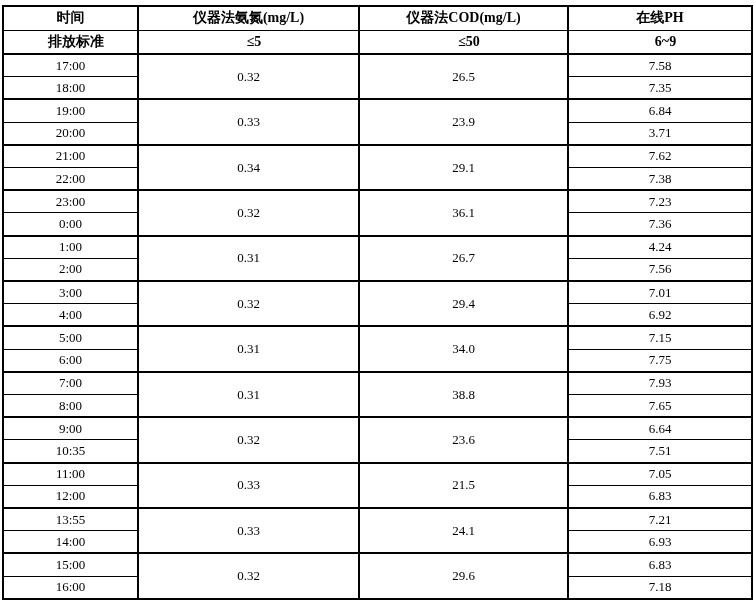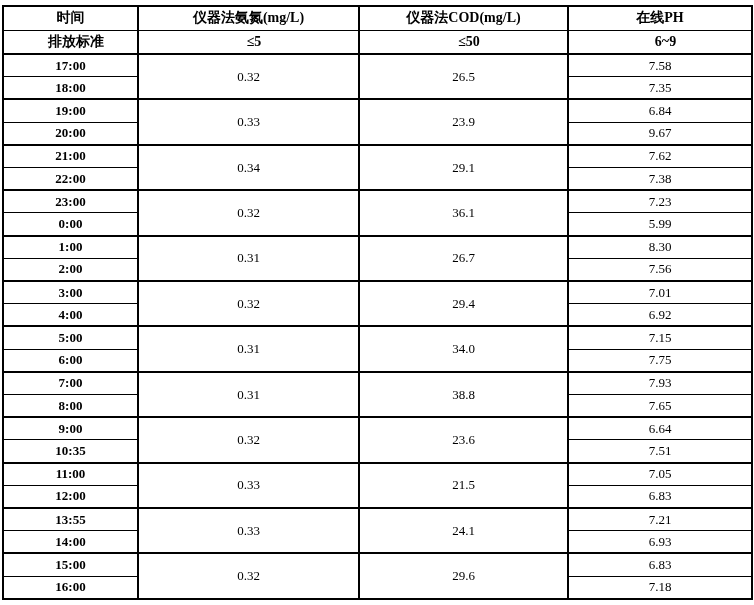--- a/index.html
+++ b/index.html
@@ -41,21 +41,21 @@
   th {
     font-size: 14px;
     font-weight: bold;
     font-family: "Liberation Serif", serif;
   }
   td {
     font-size: 13px;
     font-weight: normal;
     font-family: "Liberation Serif", serif;
   }
-  td.time { font-weight: bold; text-align: center; }
+  td.time { font-weight: normal; text-align: center; }
   thead tr { height: 24px; }
   tbody tr { height: 22px; }
   
   tr.header-main th { border-bottom-width: 1px; }
   tr.standard th { border-top-width: 1px; padding-left: 11px; }
   
   tr.row-a td.single { border-bottom-width: 1px; }
   tr.row-b td.single { border-top-width: 1px; margin-left: 22px; }
 </style>
 </head>
@@ -96,21 +96,21 @@
   </tr>
 
   <tr class="row-a">
     <td class="time single">19:00</td>
     <td class="val" rowspan="2">0.33</td>
     <td class="val" rowspan="2">23.9</td>
     <td class="val single">6.84</td>
   </tr>
   <tr class="row-b">
     <td class="time single">20:00</td>
-    <td class="val single">9.67</td>
+    <td class="val single">3.71</td>
   </tr>
 
   <tr class="row-a">
     <td class="time single">21:00</td>
     <td class="val" rowspan="2">0.34</td>
     <td class="val" rowspan="2">29.1</td>
     <td class="val single">7.62</td>
   </tr>
   <tr class="row-b">
     <td class="time single">22:00</td>
@@ -118,28 +118,28 @@
   </tr>
 
   <tr class="row-a">
     <td class="time single">23:00</td>
     <td class="val" rowspan="2">0.32</td>
     <td class="val" rowspan="2">36.1</td>
     <td class="val single">7.23</td>
   </tr>
   <tr class="row-b">
     <td class="time single">0:00</td>
-    <td class="val single">5.99</td>
+    <td class="val single">7.36</td>
   </tr>
 
   <tr class="row-a">
     <td class="time single">1:00</td>
     <td class="val" rowspan="2">0.31</td>
     <td class="val" rowspan="2">26.7</td>
-    <td class="val single">8.30</td>
+    <td class="val single">4.24</td>
   </tr>
   <tr class="row-b">
     <td class="time single">2:00</td>
     <td class="val single">7.56</td>
   </tr>
 
   <tr class="row-a">
     <td class="time single">3:00</td>
     <td class="val" rowspan="2">0.32</td>
     <td class="val" rowspan="2">29.4</td>

